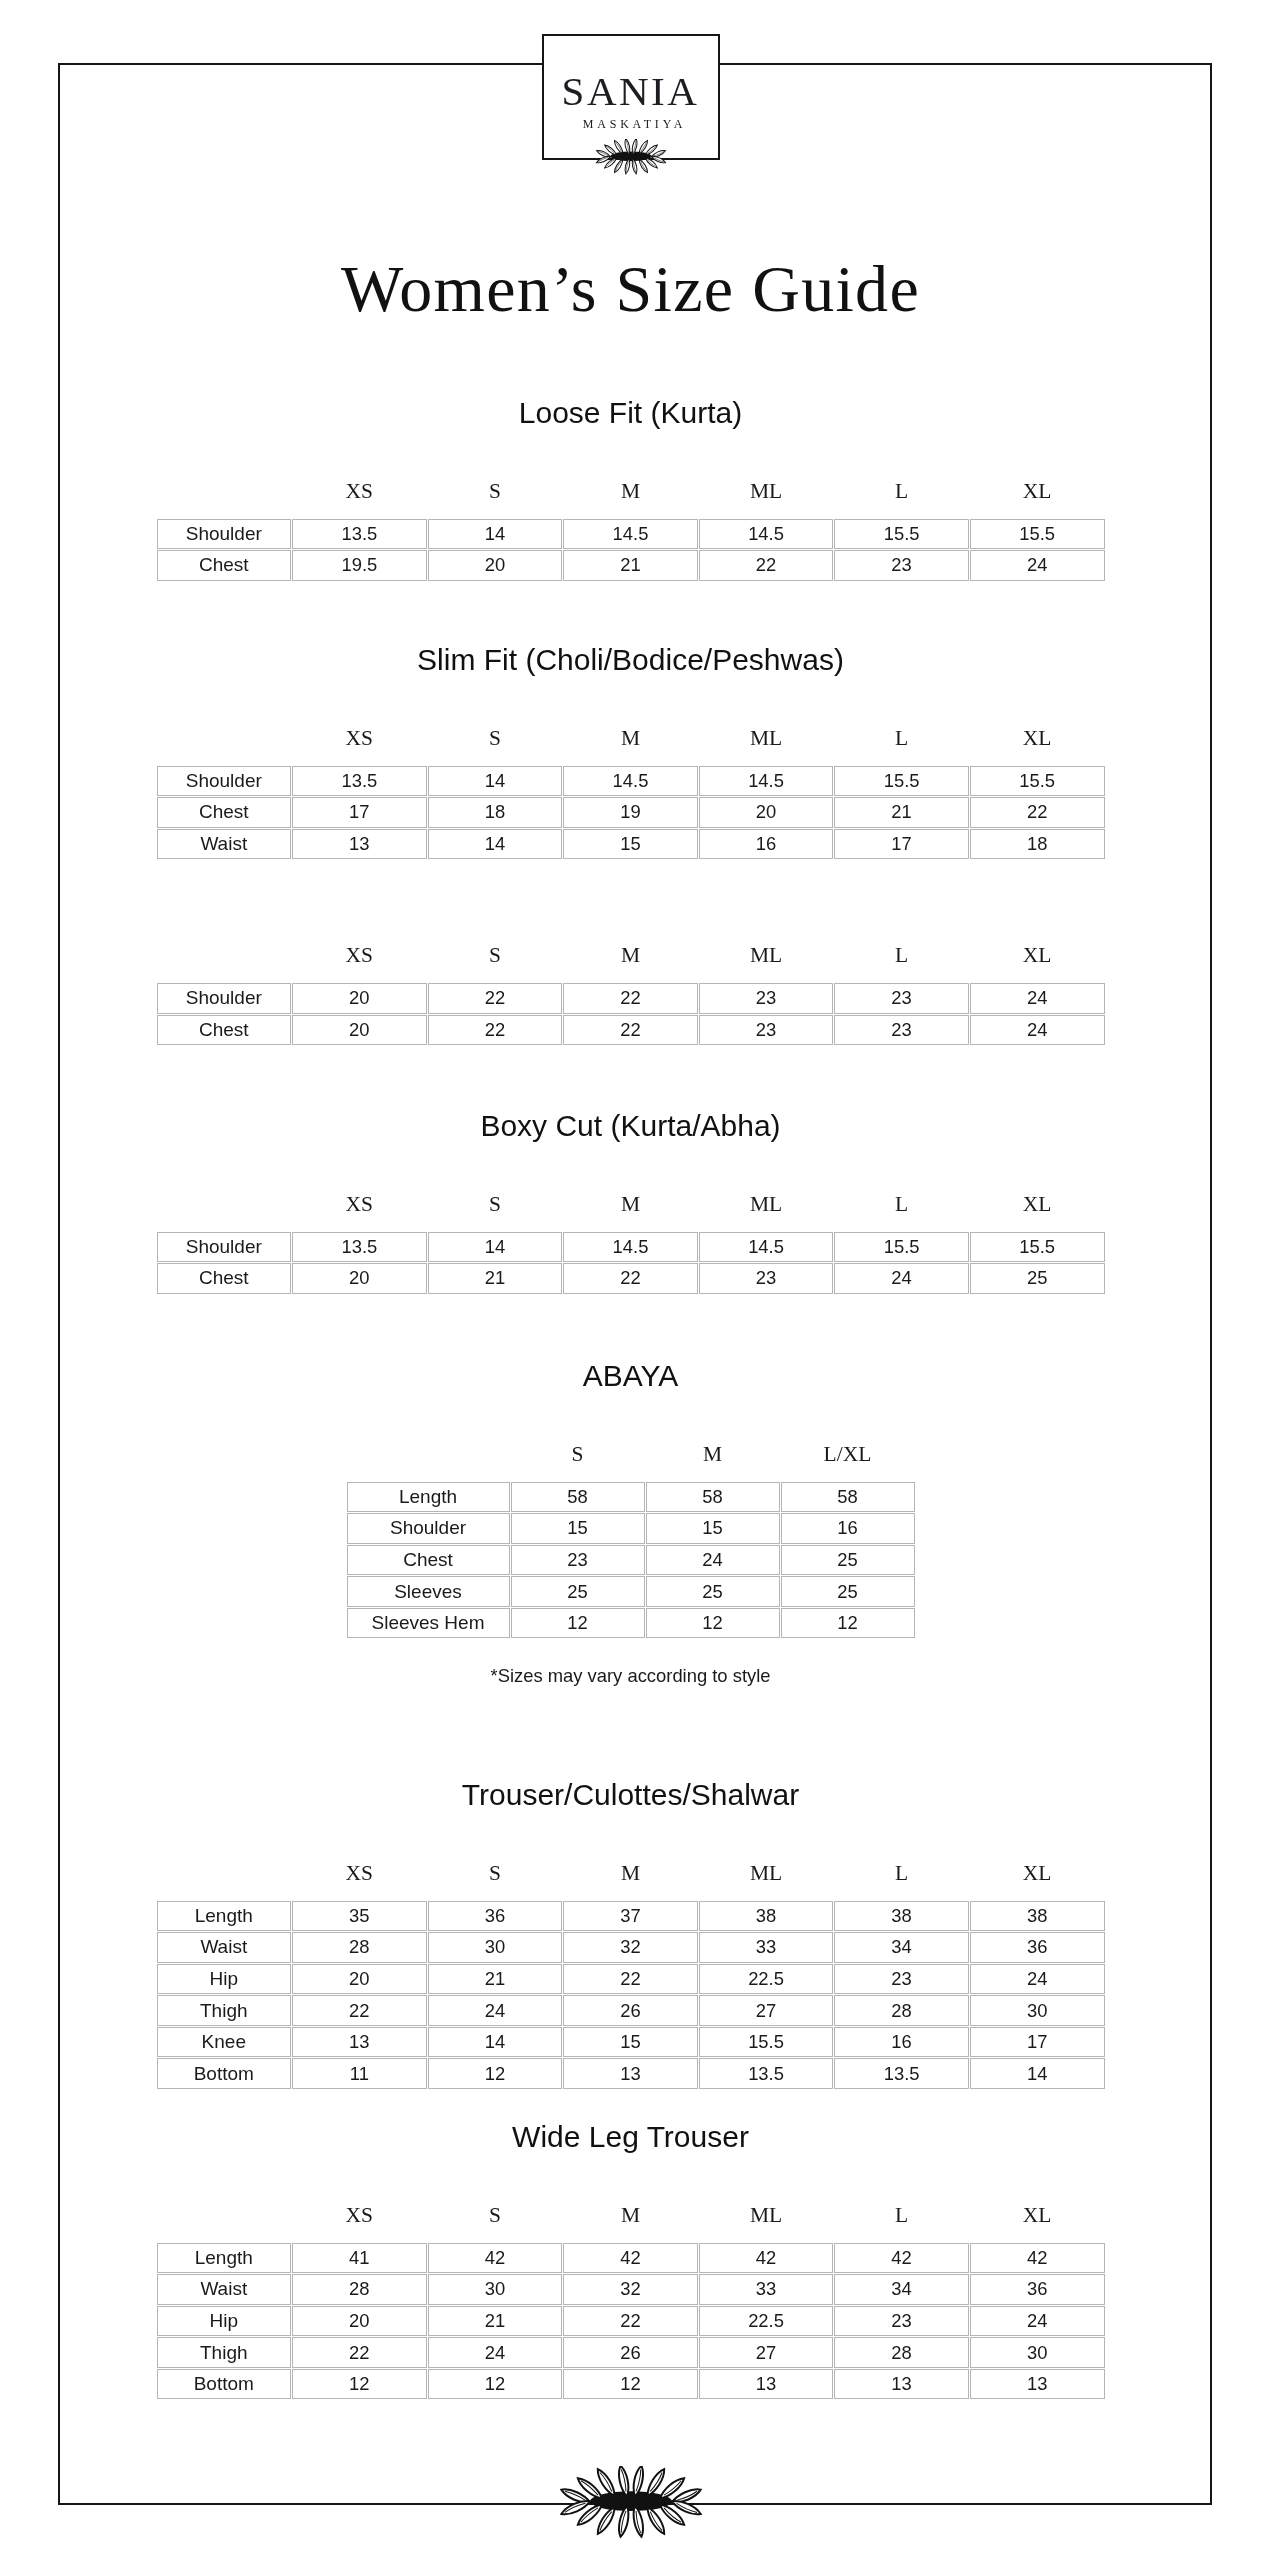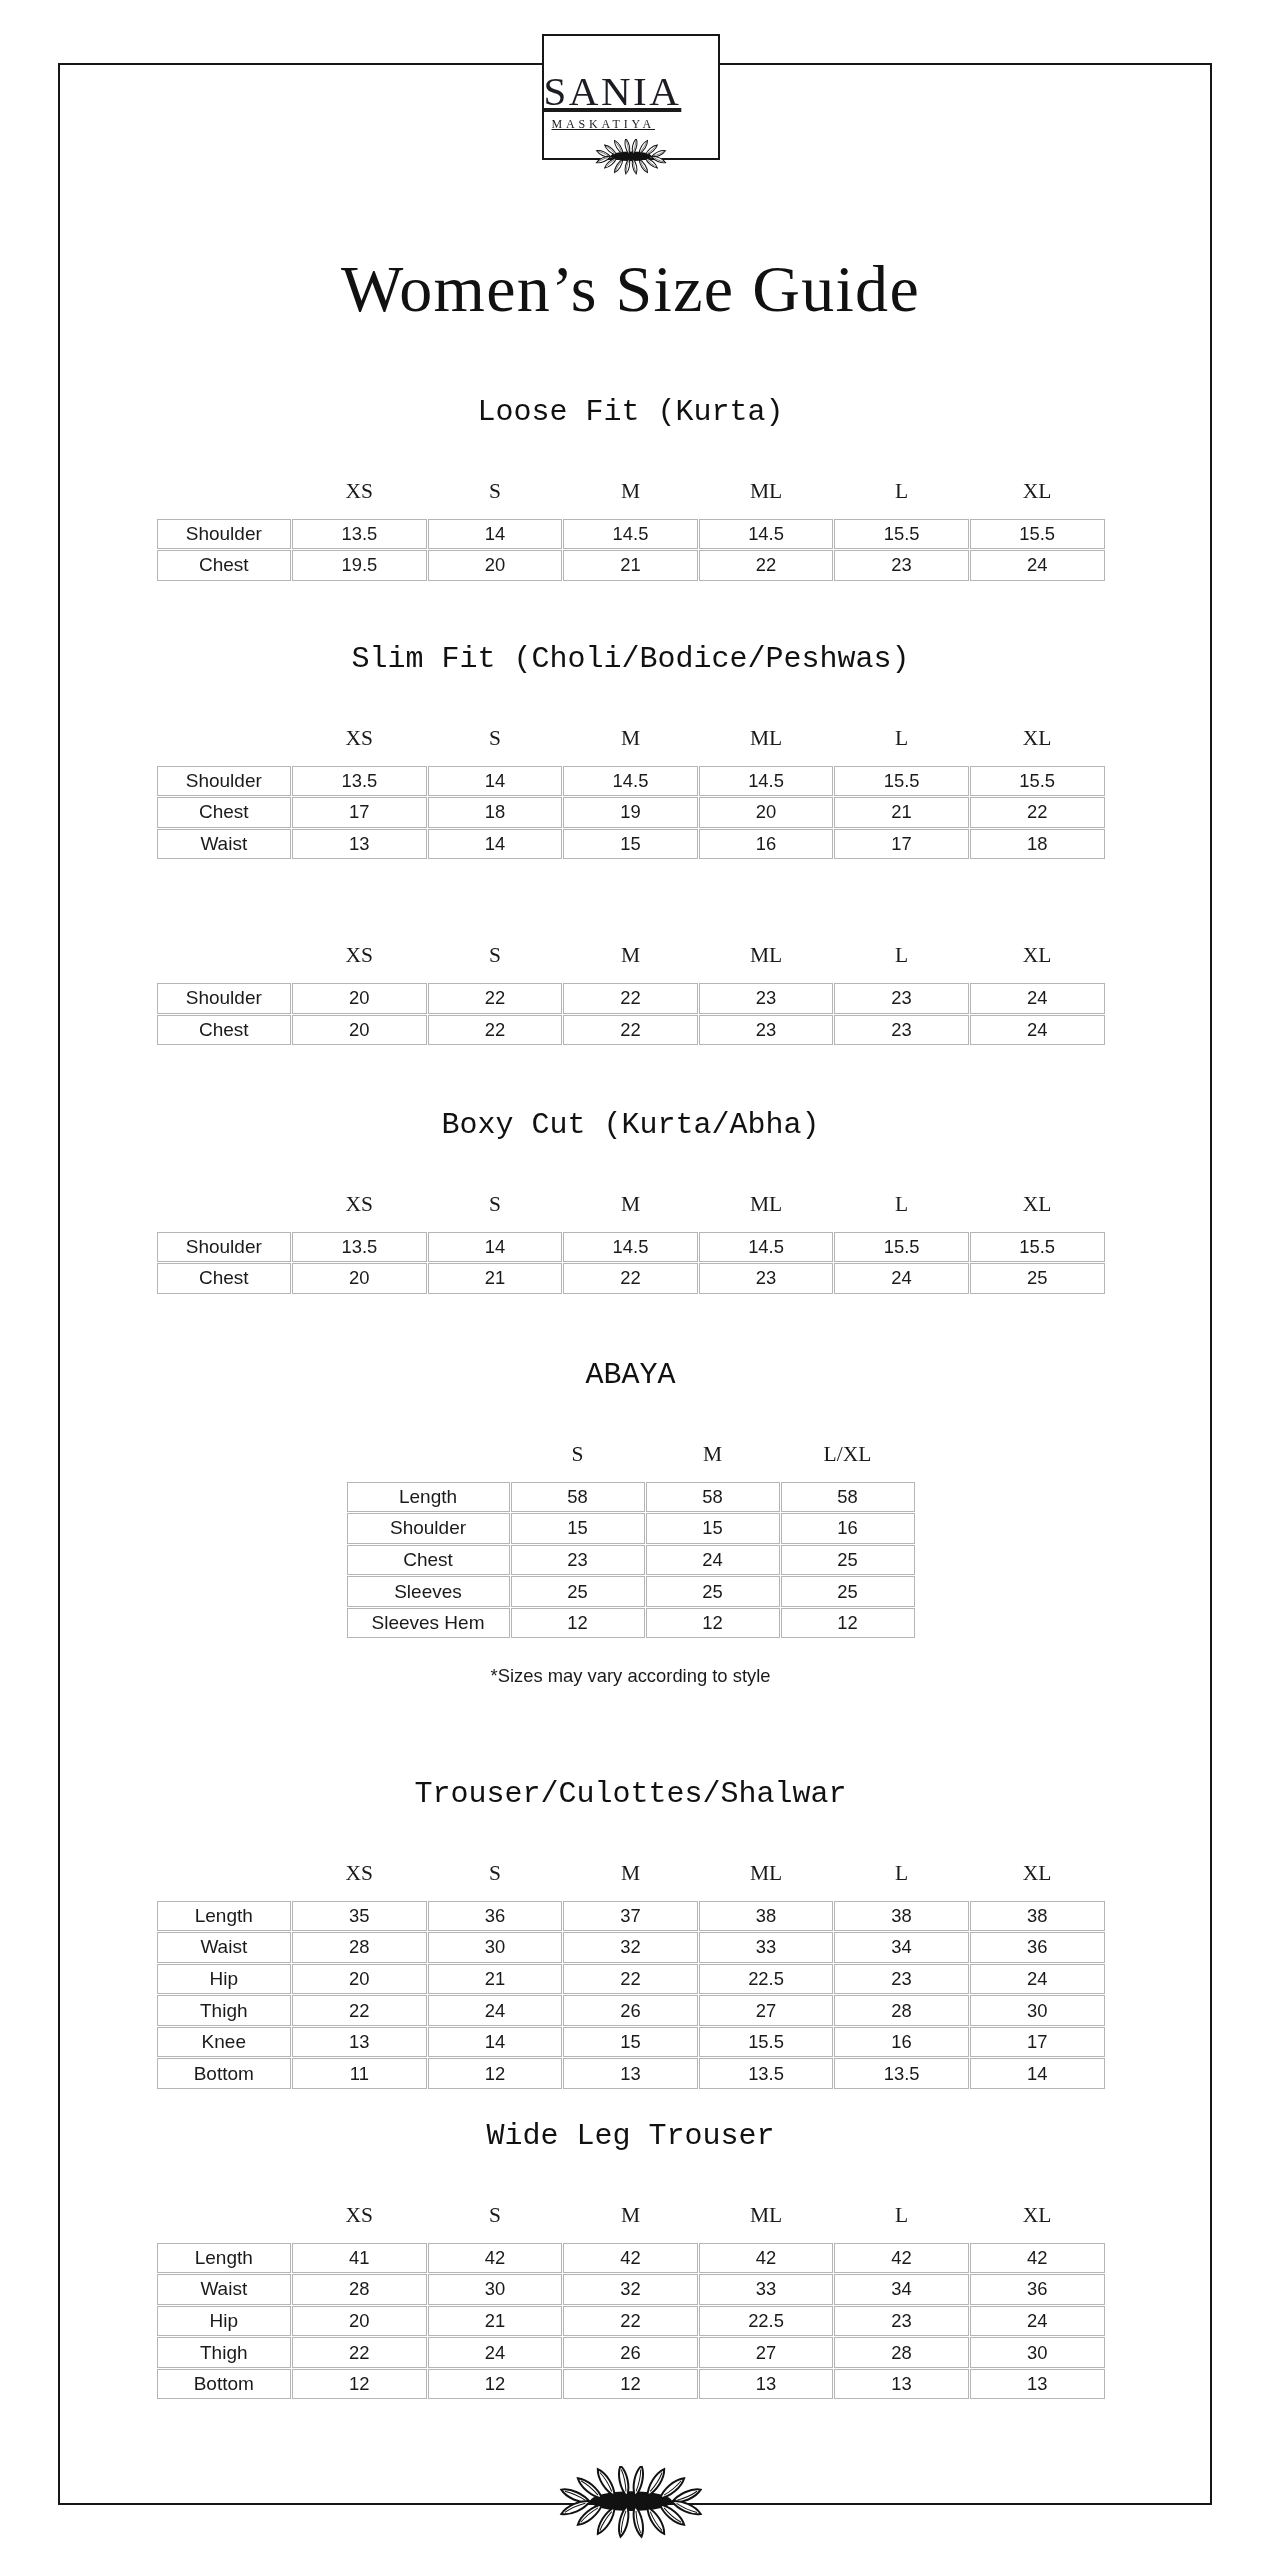--- a/index.html
+++ b/index.html
@@ -8,41 +8,41 @@
     font-family:"Liberation Sans", sans-serif; color:#1a1a1a; overflow:hidden;
   }
   .frame {
     position:absolute; left:58px; top:63px; right:49px; bottom:71px;
     border:2.5px solid #161616; pointer-events:none;
   }
   
   .logo-box {
     position:absolute; left:50%; top:34px; transform:translateX(-50%);
     width:174px; height:122px; border:2.5px solid #161616; background:#ffffff;
-    text-align:left; z-index:3;text-decoration:underline;
+    text-align:center; z-index:3;
   }
   .brand-name {
     font-family:"Liberation Serif", serif; font-size:41px; line-height:1;
     letter-spacing:2.5px; margin-top:35px; color:#1c1c22;
   }
   .brand-sub {
     font-family:"Liberation Serif", serif; font-size:12px; line-height:1;
     letter-spacing:3.8px; margin-top:5.7px; color:#1c1c22;padding-left:8px;
   }
   .logo-ornament { position:absolute; left:50%; bottom:-17px; transform:translateX(-50%);
     width:79px; height:36px; z-index:4; }
   .logo-ornament svg, .footer-ornament svg { display:block; width:100%; height:100%; }
   
   .abs { position:absolute; left:0; width:100%; text-align:center; margin:0; }
   .title {
     font-family:"Liberation Serif", serif; font-weight:normal; font-size:66px;
     letter-spacing:1.3px; line-height:1.25; color:#111;text-align:center;
   }
   .section h2 {
-    font-family:Liberation Mono, monospace; font-weight:normal; font-size:30px;
+    font-family:Liberation Sans, sans-serif; font-weight:normal; font-size:30px;
     line-height:1.25; margin:0; color:#111;
   }
   
   table { margin:42px auto 0; border-collapse:separate; border-spacing:1.9px; table-layout:fixed; }
   .cols7 table { width:950px; }
   .abaya table { width:570px; }
   .abaya th:first-child { width:163px; }
   thead th {
     font-family:"Liberation Serif", serif; font-weight:normal; font-size:21.5px;
     height:33px; padding:0 0 10px 0; vertical-align:middle; border:none; background:transparent;

